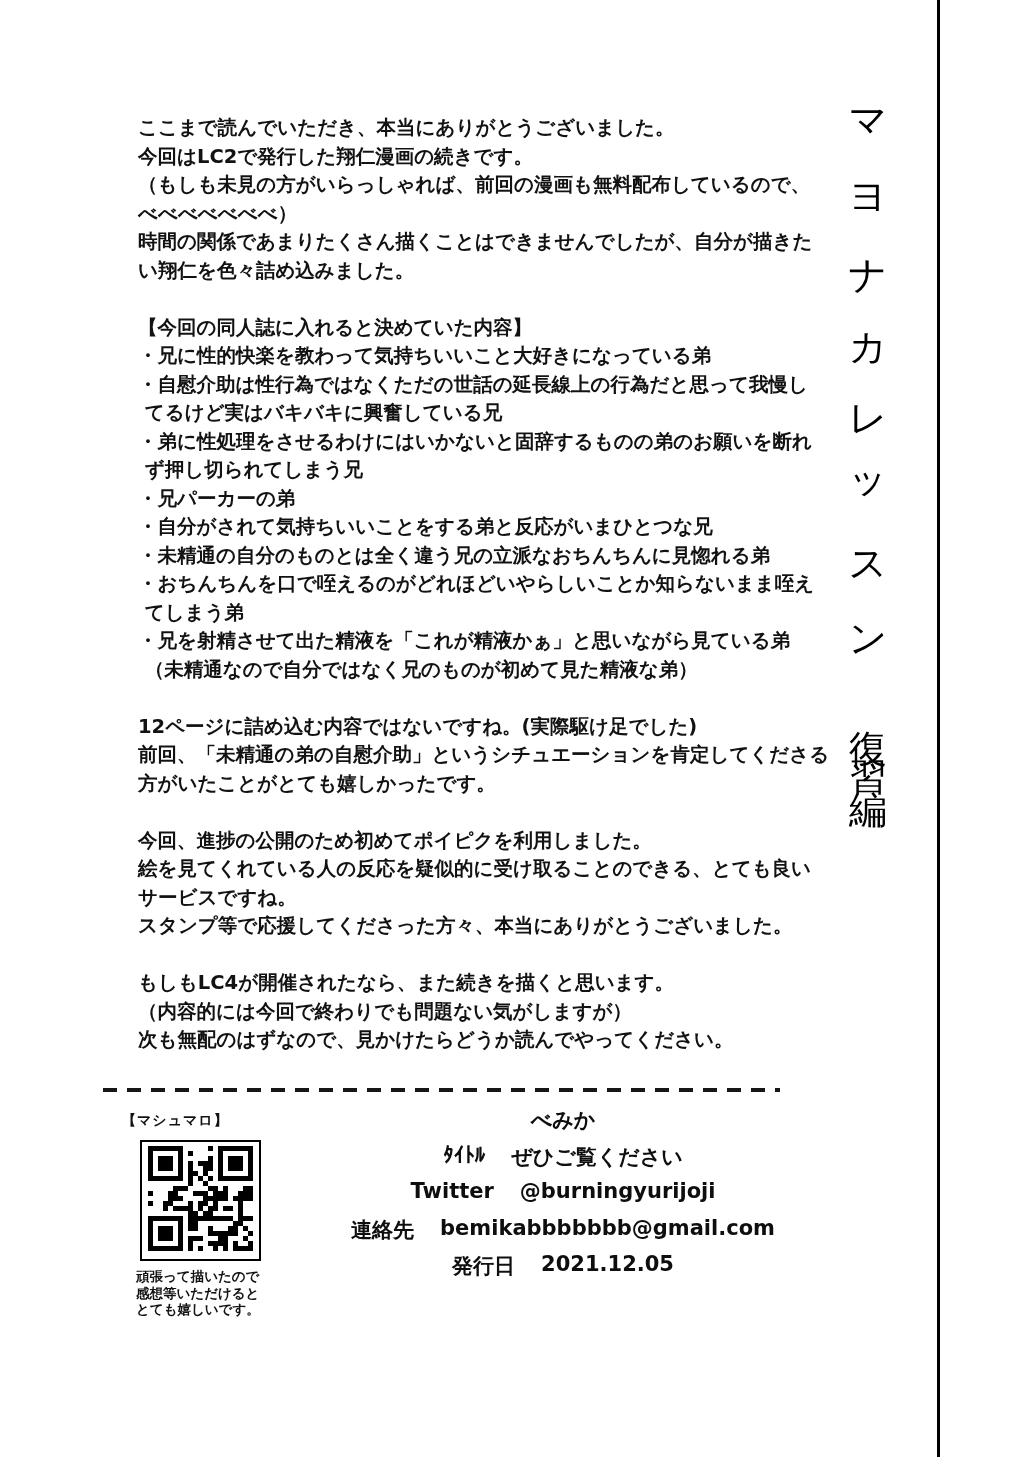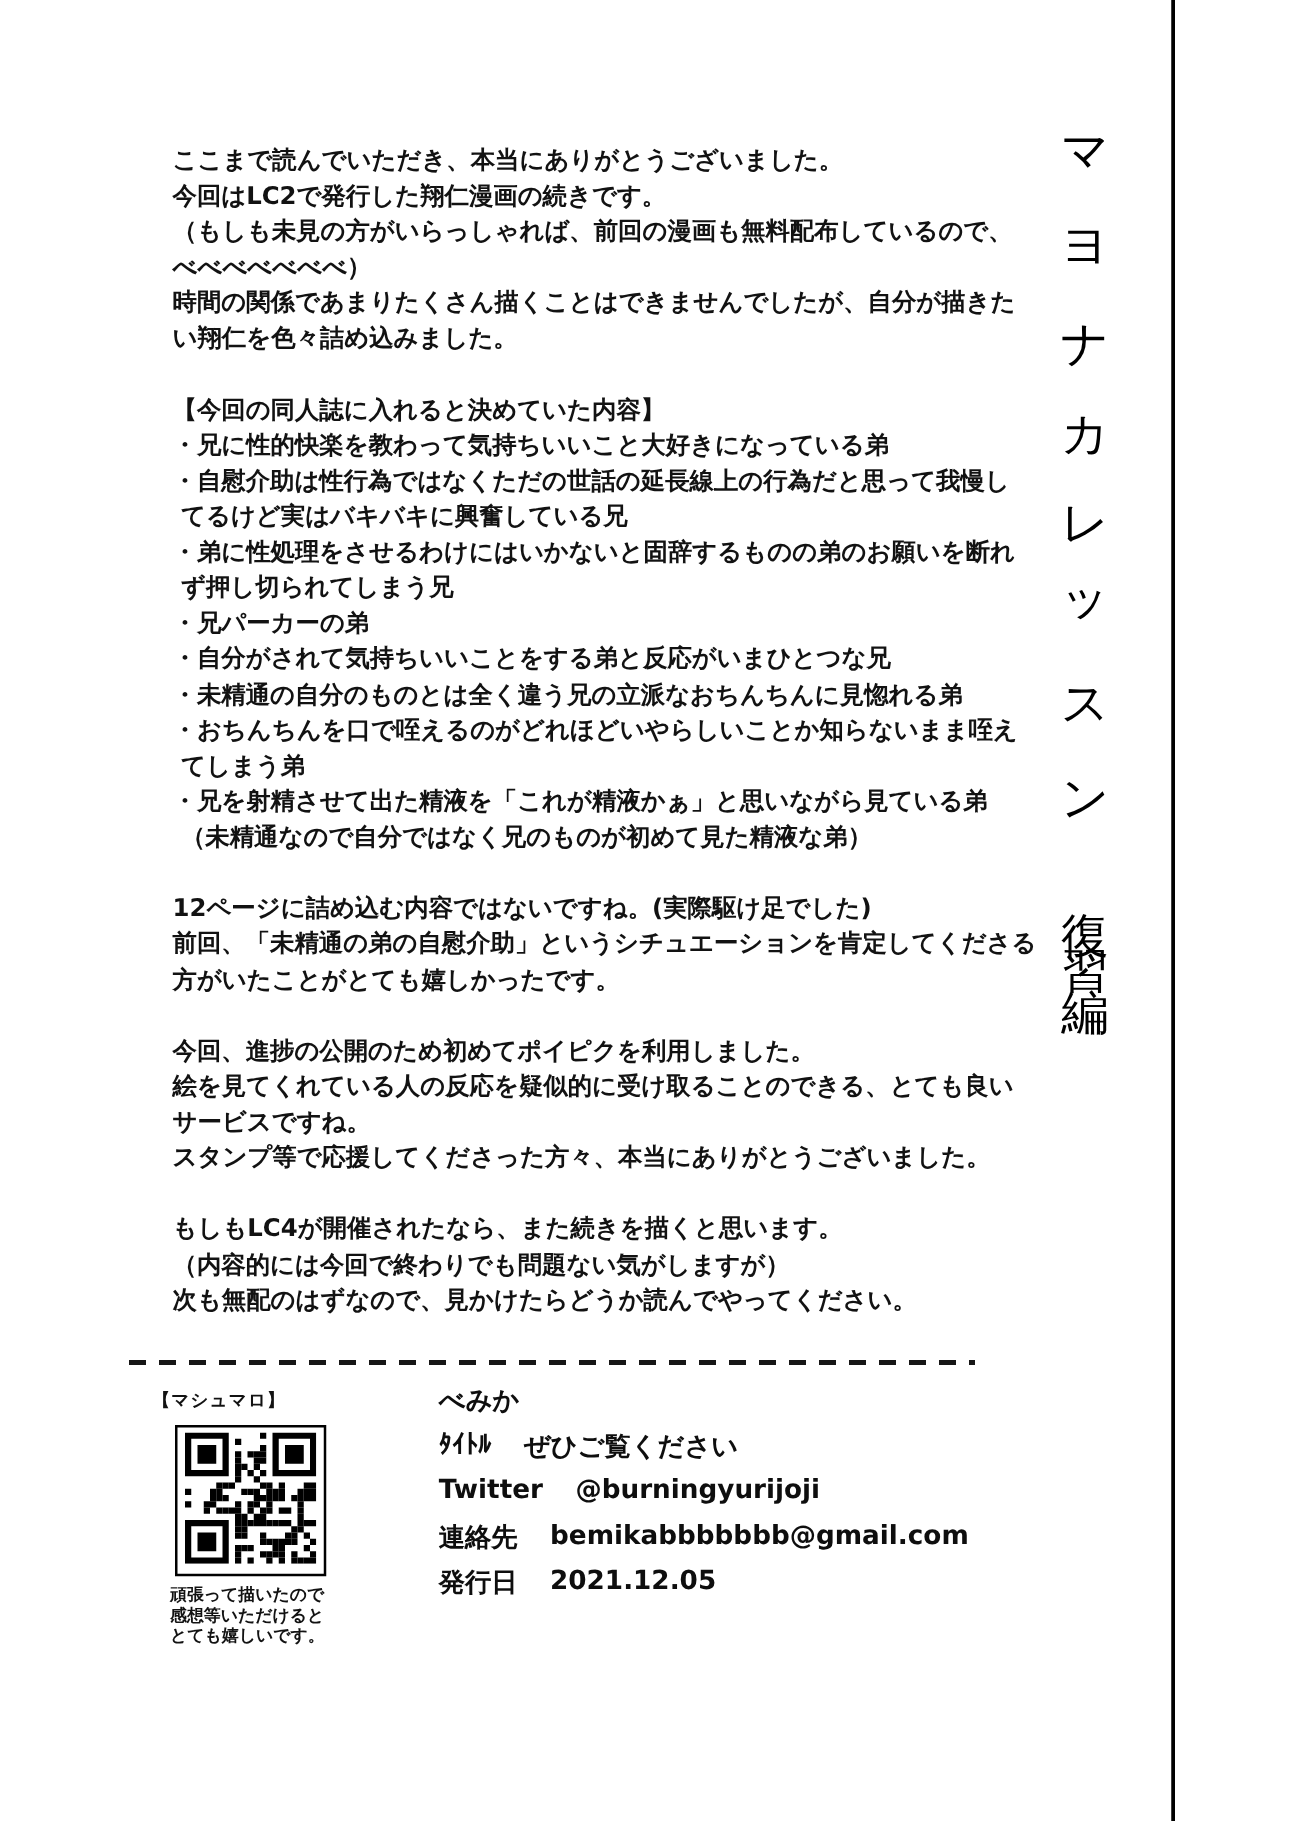--- a/index.html
+++ b/index.html
@@ -28,21 +28,21 @@
   .marsh-label{position:absolute;left:122px;top:1112px;font-size:14px;font-weight:700;letter-spacing:1px;}
   .qr-frame{
     position:absolute;left:140px;top:1140px;width:117px;height:117px;
     border:2px solid #000;background:#fff;
     display:flex;align-items:center;justify-content:center;
   }
   .qr-caption{position:absolute;left:136px;top:1268px;font-size:13.5px;line-height:16.5px;font-weight:600;}
   .qr-caption .body-line{height:16.5px;}
   .credits{
     position:absolute;right:257px;top:1106px;
-    display:flex;flex-direction:column;align-items:flex-start;
+    display:flex;flex-direction:column;align-items:center;
     font-size:21px;font-weight:600;color:#0e0e0e;
   }
   .credit-row{display:flex;gap:26px;height:36.5px;align-items:flex-start;white-space:pre;}
 </style>
 </head>
 <body>
 
 <div class="page">
 
   <div class="vline"></div>

